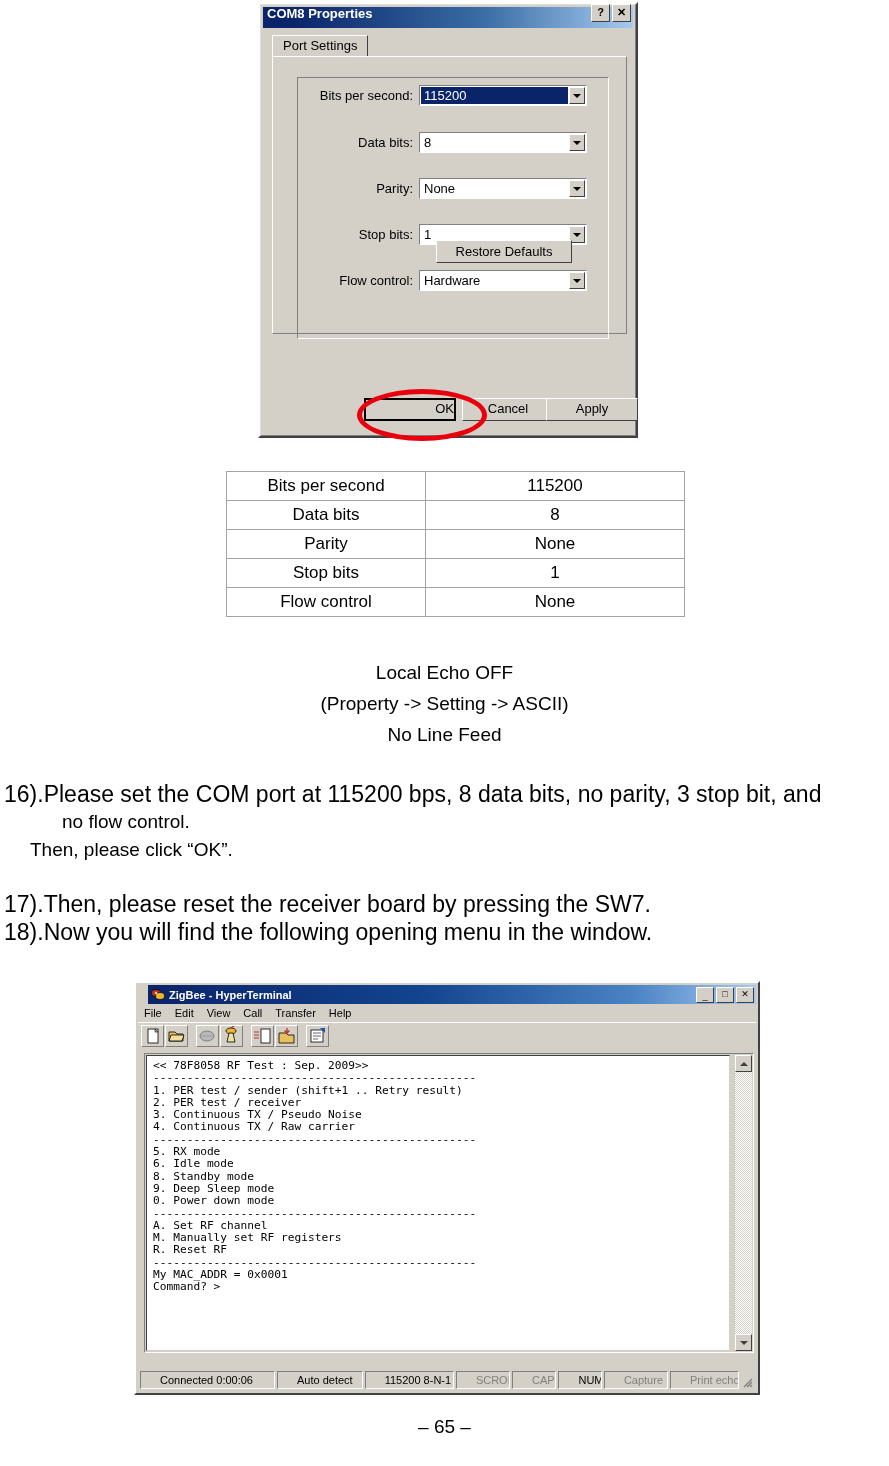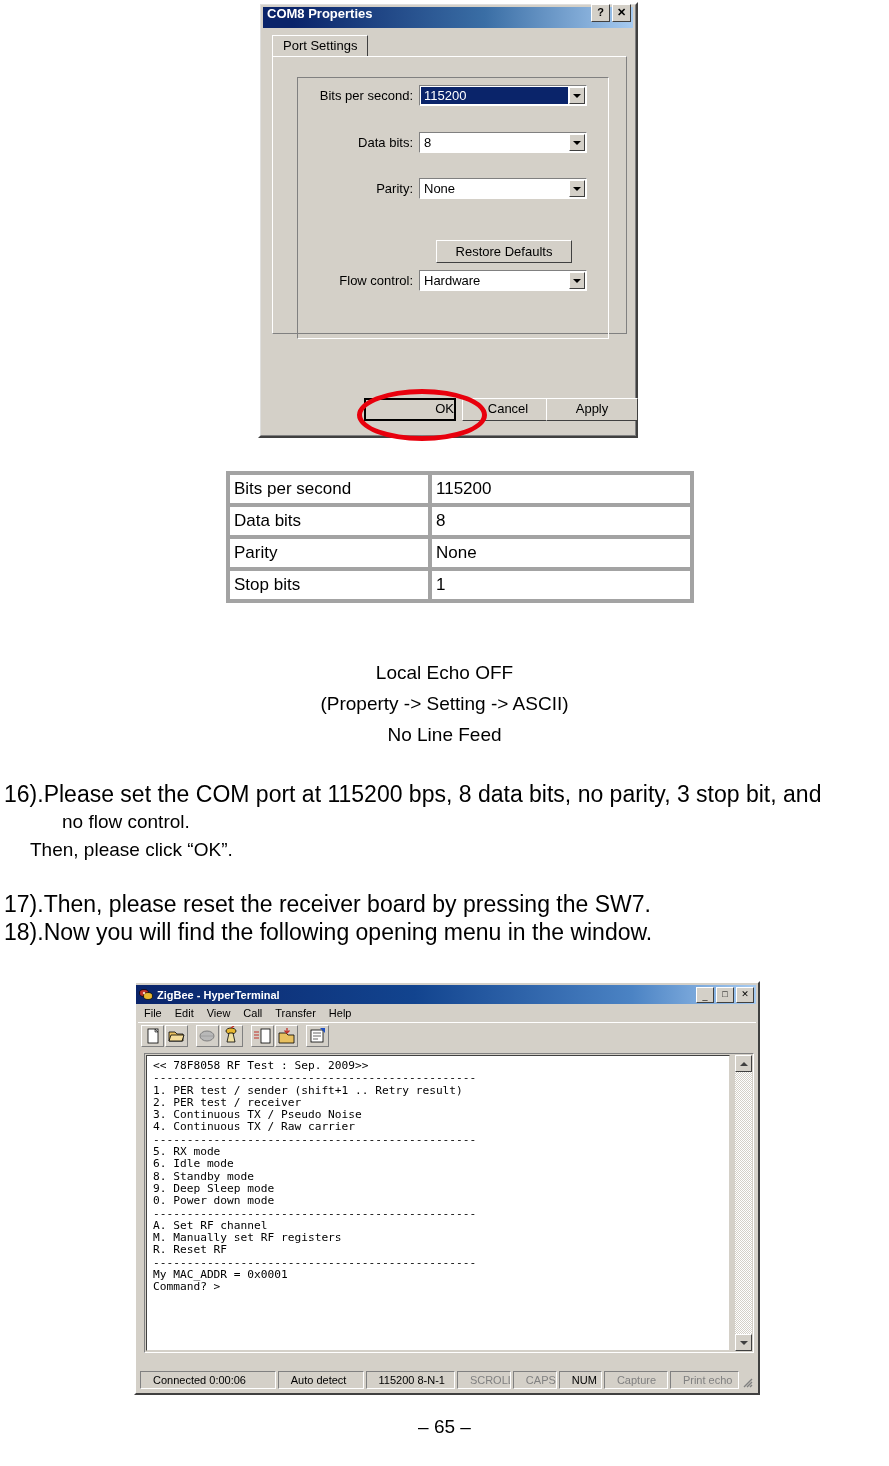--- a/index.html
+++ b/index.html
@@ -100,21 +100,21 @@
   #ellipse{
     position:absolute;left:357px;top:389px;width:130px;height:52px;
     border:5px solid #e8000d;border-radius:50%;box-sizing:border-box;
   }
 
   
   #settings-table{
     position:absolute;left:226px;top:471px;border-collapse:collapse;
   }
   #settings-table td{
-    border:4px solid #a3a3a3;font-size:17px;text-align:left;height:28px;
+    border:1px solid #a3a3a3;font-size:17px;text-align:center;height:28px;
     font-family:"Liberation Sans",sans-serif;padding:0 4px;margin-top:20px;
   }
   #settings-table td.k{width:190px;}
   #settings-table td.v{width:250px;}
 
   
   #notes{position:absolute;left:0;top:657px;width:889px;text-align:center;}
   #notes div{font-size:19px;line-height:31px;}
 
   
@@ -127,21 +127,21 @@
 
   
   #hyper{
     position:absolute;left:134px;top:981px;width:626px;height:414px;
     background:#d4d0c8;
     border-top:2px solid #ffffff;border-left:2px solid #ffffff;
     border-right:2px solid #404040;border-bottom:2px solid #404040;
     box-sizing:border-box;
   }
   #hyper-title{
-    position:absolute;left:0;top:2px;right:2px;height:19px;
+    position:absolute;left:12px;top:2px;right:2px;height:19px;
     background:linear-gradient(to right,#0a246a 0%,#12448f 45%,#4b83c4 80%,#a6caf0 100%);
     display:flex;align-items:center;padding:0 2px 0 3px;box-sizing:border-box;
   }
   #hyper-title .ttl{color:#fff;font-size:11px;font-weight:bold;flex:1;white-space:nowrap;}
   .wbtn{
     width:16px;height:14px;background:#d4d0c8;
     border-top:1px solid #fff;border-left:1px solid #fff;
     border-right:1px solid #404040;border-bottom:1px solid #404040;
     margin-left:2px;position:relative;
   }
@@ -194,21 +194,21 @@
   }
   .sbtn.up i{margin-top:-2px;border-bottom:4px solid #404040;}
   .sbtn.down i{margin-top:-2px;border-top:4px solid #404040;}
   #hyper-status{
     position:absolute;left:4px;right:4px;bottom:4px;height:18px;
     display:flex;align-items:stretch;
   }
   .scell{
     border-top:1px solid #808080;border-left:1px solid #808080;
     border-right:1px solid #fff;border-bottom:1px solid #fff;
-    font-size:11px;line-height:16px;padding-left:12px;box-sizing:border-box;
+    font-size:11px;line-height:16px;padding-left:19px;box-sizing:border-box;
     white-space:nowrap;overflow:hidden;margin-right:2px;
   }
   .scell.dim{color:#808080;}
   #grip{width:14px;position:relative;}
 
   
   #footer{position:absolute;left:0;top:1416px;width:889px;text-align:center;font-size:19px;}
 </style>
 </head>
 <body>
@@ -252,20 +252,29 @@
     <div class="field" style="top:121px;left:24px;">
       <div class="lbl">Parity:</div>
       <div class="combo">
         <div class="val">None</div>
         <div class="arrowbtn">
             <i></i>
           </div>
       </div>
     </div>
 
+    <div class="field" style="top:167px;left:24px;">
+      <div class="lbl">Stop bits:</div>
+      <div class="combo">
+        <div class="val">1</div>
+        <div class="arrowbtn">
+            <i></i>
+          </div>
+      </div>
+    </div>
 
     <div class="field" style="top:213px;left:24px;">
       <div class="lbl">Flow control:</div>
       <div class="combo">
         <div class="val">Hardware</div>
         <div class="arrowbtn">
             <i></i>
           </div>
       </div>
     </div>
@@ -289,20 +298,24 @@
       <td class="k">Data bits</td>
       <td class="v">8</td>
     </tr>
     <tr>
       <td class="k">Parity</td>
       <td class="v">None</td>
     </tr>
     <tr>
       <td class="k">Stop bits</td>
       <td class="v">1</td>
+    </tr>
+    <tr>
+      <td class="k">Flow control</td>
+      <td class="v">None</td>
     </tr>
   </tbody>
 </table>
 
 <div id="notes">
   <div>Local Echo OFF</div>
   <div>(Property -&gt; Setting -&gt; ASCII)</div>
   <div>No Line Feed</div>
 </div>
 

